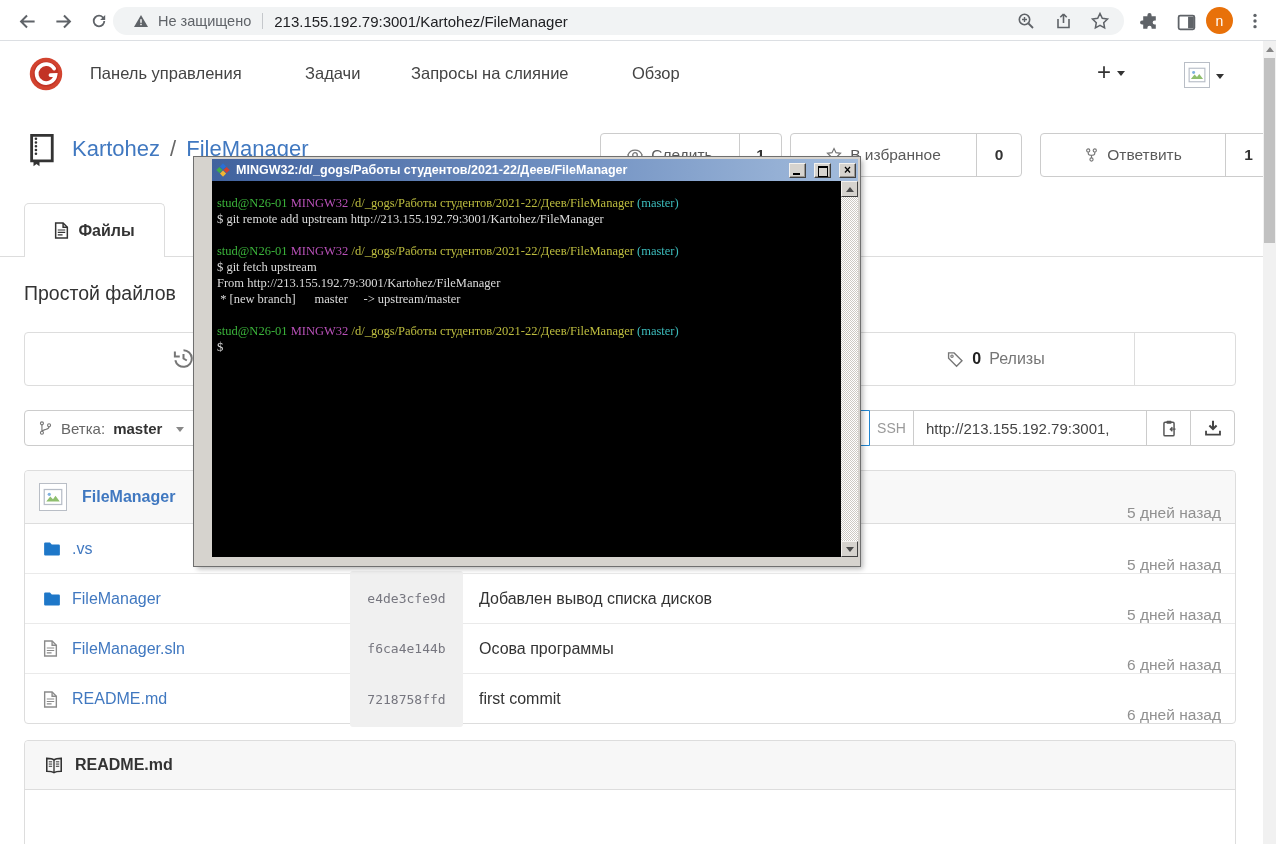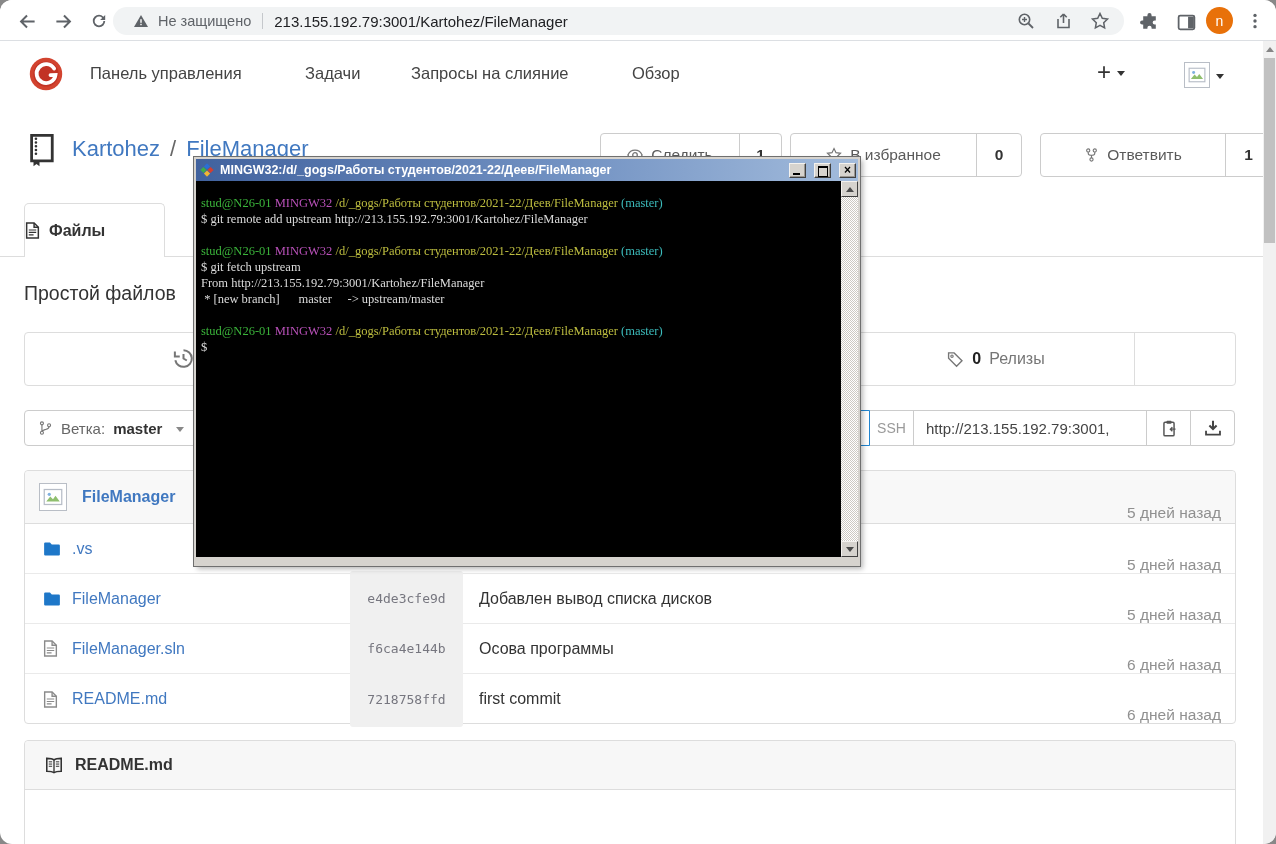--- a/index.html
+++ b/index.html
@@ -1,19 +1,19 @@
 <!DOCTYPE html>
 <html><head>
 <meta charset="utf-8">
 <style>
   * { margin:0; padding:0; box-sizing:border-box; }
   html,body { background:#888; }
   #screen {
     position:relative; width:1276px; height:844px; background:#fff;
-    overflow:hidden; font-family:"Liberation Sans", sans-serif;border-radius:12px;
+    overflow:hidden; font-family:"Liberation Sans", sans-serif;
   }
   svg { display:block; }
 
   
   .chrome { position:absolute; left:0; top:0; width:1276px; height:41px; background:#fff; border-bottom:1px solid #dcdfe3; z-index:30; }
   .nav-ico { position:absolute; top:8px; width:26px; height:26px; display:flex; align-items:center; justify-content:center; color:#5f6368; border-radius:50%; }
   .omnibox { position:absolute; left:113px; top:7px; width:1011px; height:28px; background:#f1f3f4; border-radius:14px; display:flex; align-items:center; padding-left:20px; }
   .omnibox .sec-label { color:#5f6368; font-size:14.5px; margin-left:9px; }
   .omnibox .divider { width:1px; height:16px; background:#c5c8cc; margin:0 11px; }
   .omnibox .url { color:#202124; font-size:15px; }
@@ -38,21 +38,21 @@
   .repo-title { position:absolute; left:72px; top:136px; font-size:22px; color:#4078c0; font-weight:400; }
   .repo-title a { color:#4078c0; text-decoration:none; cursor:pointer; }
   .repo-title .sep { color:#666; margin:0 10px; }
   .repo-book-ico { position:absolute; left:26px; top:133px; color:#333; }
   .act-group { position:absolute; top:133px; height:44px; display:flex; border:1px solid #ccc; border-radius:4px; background:#fff; overflow:hidden; }
   .act-btn { display:flex; align-items:center; justify-content:center; gap:8px; font-size:15.5px; color:#5a5a5a; flex:1; cursor:pointer; }
   .act-count { border-left:1px solid #ccc; display:flex; align-items:center; justify-content:center; font-size:15.5px; font-weight:bold; color:#333; cursor:pointer; }
 
   
   .tabline { position:absolute; left:0; top:256px; width:1276px; height:1px; background:#ddd; z-index:1; }
-  .tab-files { position:absolute; left:24px; top:203px; width:141px; height:54px; background:#fff; border:1px solid #ddd; border-bottom:none; border-radius:5px 5px 0 0; display:flex; align-items:center; gap:9px; z-index:2; font-size:16px; font-weight:bold; color:#333; cursor:pointer; }
+  .tab-files { position:absolute; left:24px; top:203px; width:141px; height:54px; background:#fff; border:1px solid #ddd; border-bottom:none; border-radius:5px 5px 0 0; display:flex; align-items:center; justify-content:center; gap:9px; z-index:2; font-size:16px; font-weight:bold; color:#333; cursor:pointer; }
 
   .repo-desc { position:absolute; left:24px; top:282px; font-size:19.5px; color:#333; }
 
   
   .stats-bar { position:absolute; left:24px; top:332px; width:1212px; height:54px; border:1px solid #ddd; border-radius:4px; background:#fff; }
   .stats-divider { position:absolute; left:1109px; top:0; width:1px; height:52px; background:#ddd; }
   .stats-commits-ico { position:absolute; left:147px; top:14px; color:#767676; cursor:pointer; }
   .stats-releases { position:absolute; left:833px; width:276px; top:0; height:52px; display:flex; align-items:center; justify-content:center; gap:8px; font-size:16px; color:#767676; cursor:pointer; }
   .stats-releases b { color:#222; }
 
@@ -78,21 +78,21 @@
   .ft-row .fname { position:absolute; left:47px; font-size:16px; color:#4078c0; text-decoration:none; cursor:pointer; }
   .ft-row .hash { position:absolute; left:325px; width:113px; text-align:center; font-family:"DejaVu Sans Mono",monospace; font-size:13px; color:#76767f; background:#f0f0f0; border-radius:3px; padding:20px 0; cursor:pointer; }
   .ft-row .msg { position:absolute; left:454px; font-size:16px; color:#333; }
   .ft-time { position:absolute; right:14px; font-size:15.5px; color:#909090;margin-top:32px; }
 
   
   .readme { position:absolute; left:24px; top:740px; width:1212px; height:110px; border:1px solid #ddd; border-radius:4px 4px 0 0; background:#fff; }
   .readme-head { height:49px; background:#f7f7f7; border-bottom:1px solid #ddd; border-radius:4px 4px 0 0; display:flex; align-items:center; padding-left:19px; gap:11px; font-size:16px; font-weight:bold; color:#333; }
 
   
-  .term { position:absolute; left:194px; top:157px; width:666px; z-index:20; background:#d6d3ce; padding:2px 2px 9px 2px; box-shadow:0 0 0 1px #6f6f6f, 3px 3px 5px rgba(0,0,0,.28); }
+  .term { position:absolute; left:194px; top:157px; width:666px; z-index:20; background:#d6d3ce; padding:2px 2px 9px 18px; box-shadow:0 0 0 1px #6f6f6f, 3px 3px 5px rgba(0,0,0,.28); }
   .term-title { height:22px; background:linear-gradient(90deg,#41629e 0%,#7191c2 55%,#a3bcdc 100%); display:flex; align-items:center; padding:0 2px 0 4px; gap:6px; }
   .term-title-text { color:#fff; font-size:12.5px; font-weight:bold; flex:1; white-space:nowrap; overflow:hidden; }
   .tb-btn { width:17px; height:15px; background:#d6d3ce; border:1px solid; border-color:#f4f2ef #404040 #404040 #f4f2ef; box-shadow:inset -1px -1px 0 #9a9690; position:relative; cursor:pointer; margin-left:2px; }
   .tb-min::after { content:""; position:absolute; left:3px; bottom:2px; width:7px; height:2px; background:#000; }
   .tb-max::after { content:""; position:absolute; left:3px; top:2px; width:8px; height:8px; border:1px solid #000; border-top-width:2px; }
   .tb-close { display:flex; align-items:center; justify-content:center; font-size:12px; font-weight:bold; color:#000; line-height:1; }
   .term-body { position:relative; height:376px; background:#000; padding:14px 0 0 5px; overflow:hidden; }
   .tline { font-family:Liberation Serif, serif; font-size:12.5px; line-height:16px; white-space:pre; color:#dcdcdc; }
   .c-green { color:#3bb53b; } .c-magenta { color:#b850b8; } .c-yellow { color:#bdbd3f; } .c-cyan { color:#3cbcbc; } .c-fg { color:#dcdcdc; }
   .term-sb { position:absolute; right:0; top:0; width:17px; height:100%; background-image:linear-gradient(45deg,#fff 25%,transparent 25%,transparent 75%,#fff 75%), linear-gradient(45deg,#fff 25%,#cdc9c3 25%,#cdc9c3 75%,#fff 75%); background-size:2px 2px; background-position:0 0,1px 1px; }

